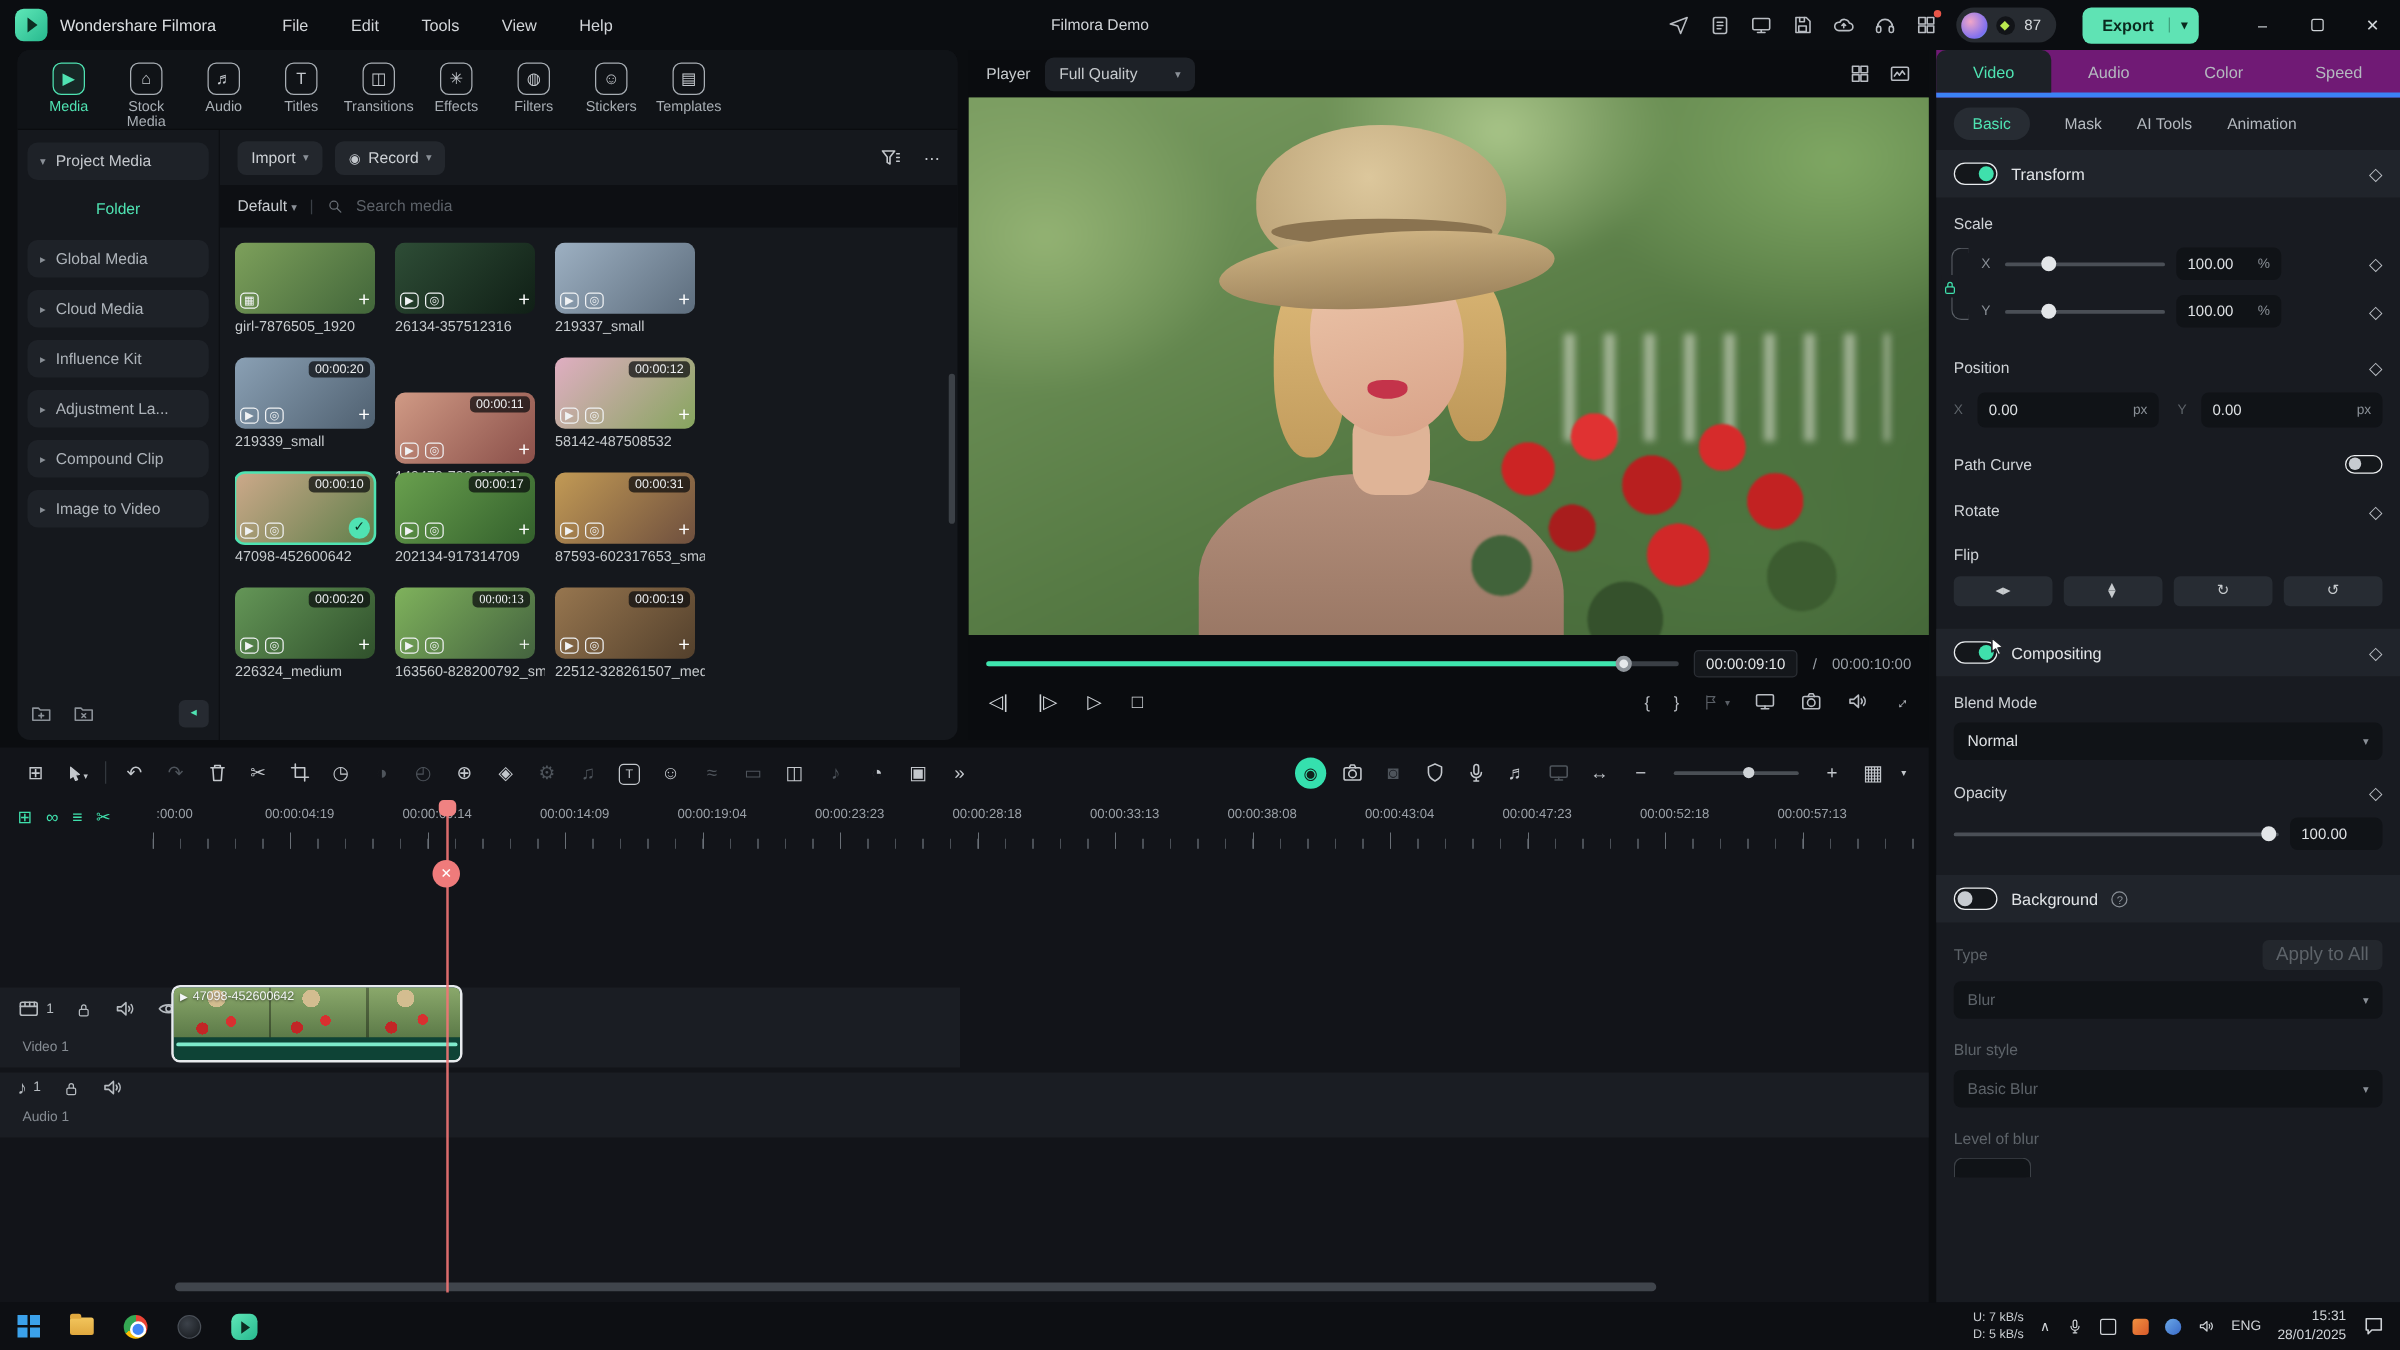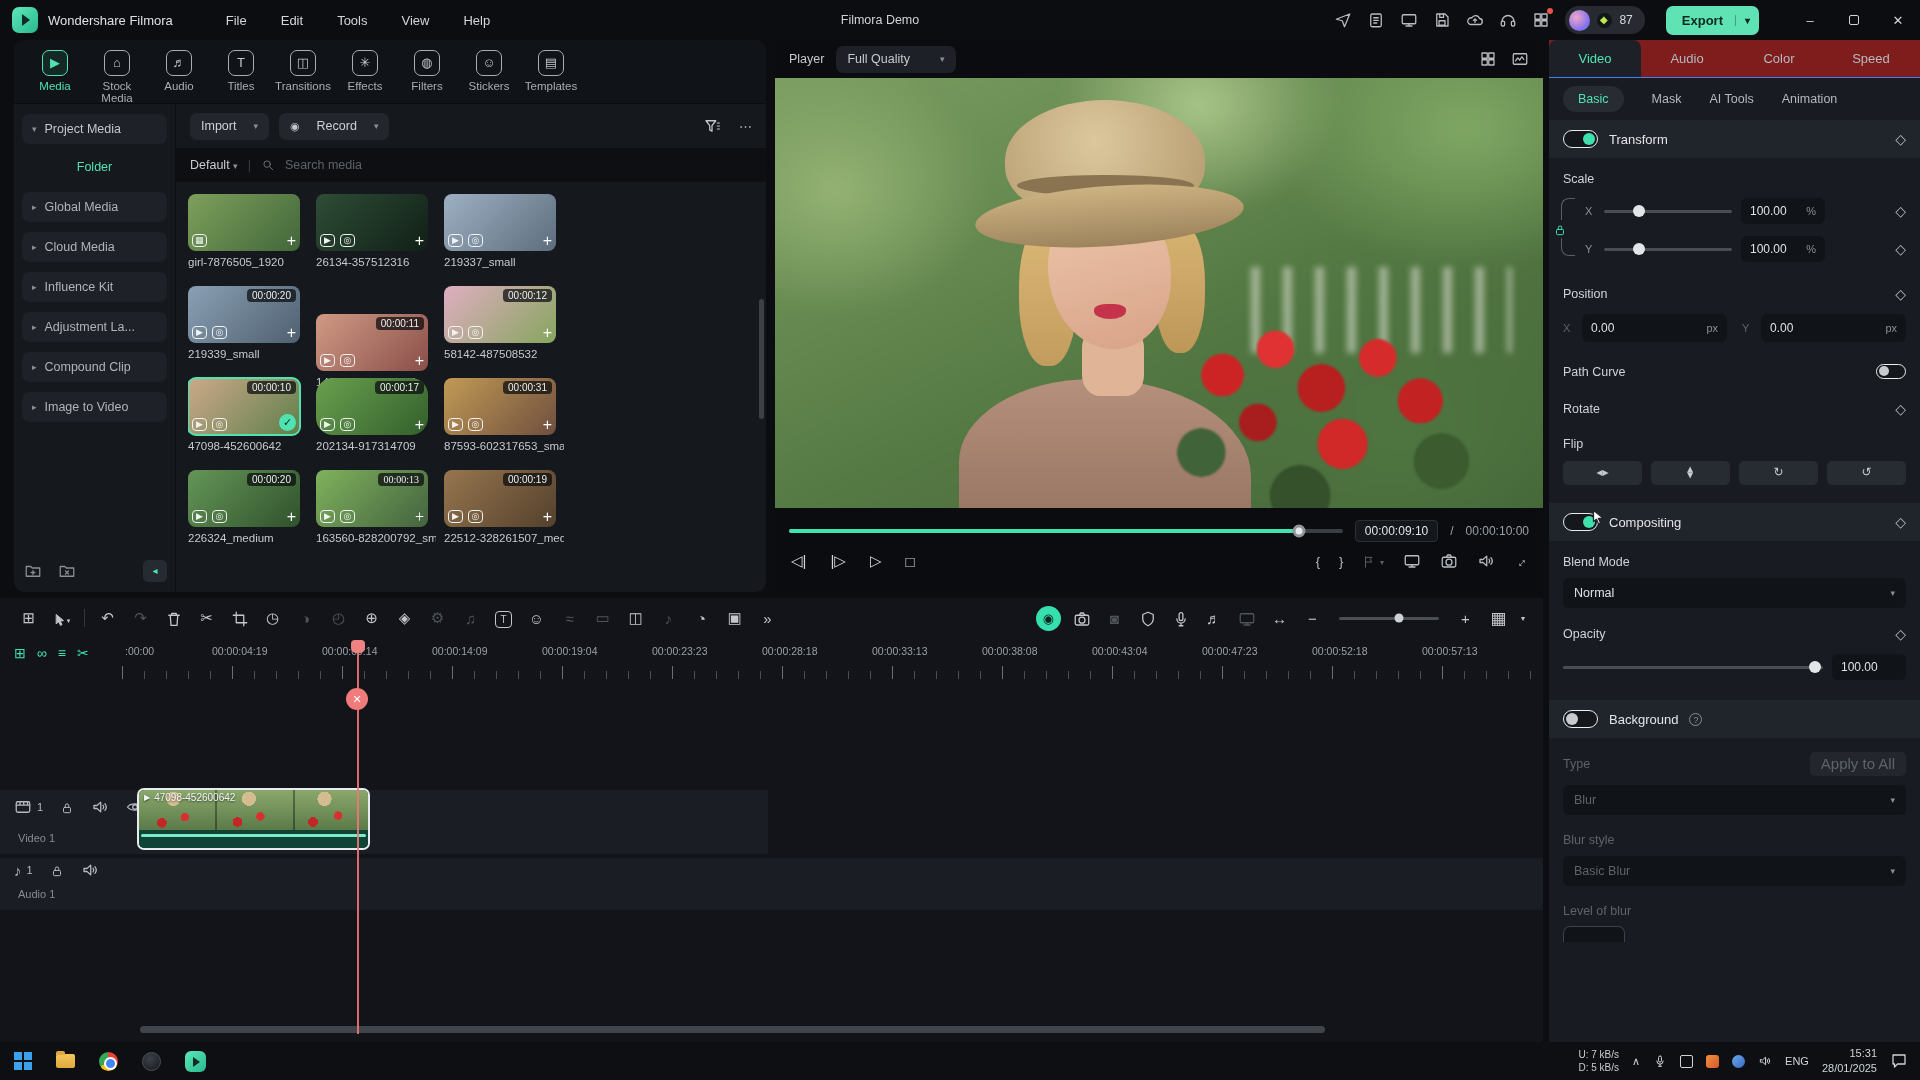--- a/index.html
+++ b/index.html
@@ -37,21 +37,21 @@
   .mtab.active .tico{border-color:#4fe3b2;color:#4fe3b2;background:rgba(79,227,178,.1)}
   .sidebar{position:absolute;left:0;top:64px;width:162px;bottom:0;padding:10px 8px;border-right:1px solid #0d0f13}
   .sb-root,.sb-item{display:flex;align-items:center;background:#1e2228;border-radius:8px;height:30px;padding:0 10px;font-size:12.5px;color:#c3c7cc;margin-bottom:10px;cursor:pointer}
   .sb-root .car,.sb-item .car{font-size:9px;color:#8a9097;margin-right:8px}
   .sb-folder{color:#4fe3b2;text-align:center;height:28px;line-height:26px;font-size:12.5px;margin-bottom:10px;cursor:pointer}
   .sb-item{color:#aeb4ba}
   .sb-bottom{position:absolute;bottom:10px;left:10px;right:8px;display:flex;align-items:center;gap:16px;color:#8a9097}
   .collapse{margin-left:auto;width:24px;height:22px;background:#262a31;border-radius:5px;color:#4fe3b2;text-align:center;line-height:22px;font-size:10px;cursor:pointer}
   .grid-area{position:absolute;left:162px;top:64px;right:0;bottom:0}
   .imp-row{height:44px;display:flex;align-items:center;padding:0 14px;gap:10px}
-  .btn-dd{display:flex;align-items:center;gap:17px;background:#23272d;border-radius:7px;height:27px;padding:0 11px;font-size:12.5px;color:#cdd1d5;cursor:pointer}
+  .btn-dd{display:flex;align-items:center;gap:6px;background:#23272d;border-radius:7px;height:27px;padding:0 11px;font-size:12.5px;color:#cdd1d5;cursor:pointer}
   .btn-dd .car{font-size:9px;color:#8a9097}
   .rec-dot{color:#c3c7cc;font-size:11px}
   .imp-icons{margin-left:auto;display:flex;align-items:center;gap:18px;color:#c3c7cc}
   .search-row{height:34px;background:#0d0f13;display:flex;align-items:center;padding:0 14px;gap:10px;font-size:12.5px;color:#c8ccd0}
   .search-row .sep{color:#3a3f46}
   .search-row input{background:transparent;border:none;outline:none;color:#c8ccd0;font-size:12.5px;font-family:inherit;flex:1}
   .search-row input::placeholder{color:#5d6269}
   .mgrid{position:absolute;left:12px;right:14px;top:90px;bottom:2px;display:grid;grid-template-columns:repeat(3,128px);grid-auto-rows:92px;overflow:hidden}
   .thumb{width:112px;height:57px;border-radius:8px;position:relative;overflow:hidden}
   .mitem.sel .thumb{outline:2px solid #4fe3b2;outline-offset:-1px}
@@ -103,21 +103,21 @@
   .pknob{position:absolute;left:92%;top:50%;transform:translate(-50%,-50%);width:13px;height:13px;border-radius:50%;background:#e6e9eb;border:3px solid #8f959b}
   .tcbox{background:#14171b;border:1px solid #2b2f35;border-radius:4px;padding:3px 9px;font-size:12px;color:#e3e6e8}
   .tctotal{color:#9aa0a7;font-size:12px}
   .p-controls{position:absolute;left:16px;right:16px;top:512px;display:flex;align-items:center;gap:24px;color:#d2d6da;font-size:15px}
   .p-controls .rgt{margin-left:auto;display:flex;align-items:center;gap:19px;color:#b9bdc3;font-size:13px}
   .pc{cursor:pointer}
   .dmc{color:#5a5f66}
   .expand{display:inline-block;transform:rotate(-45deg)}
   
   .props{position:absolute;left:1549px;top:40px;width:371px;height:1002px;background:#181b21}
-  .ptabs{height:38px;display:flex;background:#7f1d1d;border-bottom:1px solid #3b82f6}
+  .ptabs{height:38px;display:flex;background:#701a75;border-bottom:4px solid #3b82f6}
   .ptab{width:92px;display:flex;align-items:center;justify-content:center;font-size:13px;color:#b4b9bf;cursor:pointer}
   .ptab.active{color:#4fe3b2;background:#1d2127;border-radius:8px 8px 0 0}
   .psubs{height:42px;display:flex;align-items:center;padding-left:14px;gap:28px;font-size:12.5px;color:#b4b9bf}
   .psub{cursor:pointer}
   .psub.active{color:#4fe3b2;background:#272c33;border-radius:14px;padding:6px 15px}
   .band{height:38px;background:#20242b;display:flex;align-items:center;padding:0 14px;gap:11px;font-size:13px;color:#e2e5e8}
   .dia{margin-left:auto;color:#b9bdc3;font-size:14px;cursor:pointer}
   .tog{width:35px;height:18px;border-radius:10px;border:1.5px solid #eceef0;background:#14171b;position:relative;cursor:pointer}
   .tog::after{content:"";position:absolute;top:1.5px;width:12px;height:12px;border-radius:50%}
   .tog.on{border-color:#e8ebee}
@@ -509,21 +509,21 @@
             <span class="dur">00:00:10</span>
             <span class="ovl">
               <b>▶</b>
               <b>◎</b>
             </span>
             <span class="chk">✓</span>
           </div>
         <div class="mname">47098-452600642</div>
       </div>
       <div class="mitem">
-        <div class="thumb" style="background: linear-gradient(135deg, rgb(105, 160, 78), rgb(51, 96, 44)); border-radius: 17px;">
+        <div class="thumb" style="background: linear-gradient(135deg, rgb(105, 160, 78), rgb(51, 96, 44));">
             <span class="dur">00:00:17</span>
             <span class="ovl">
               <b>▶</b>
               <b>◎</b>
             </span>
             <span class="plus">+</span>
           </div>
         <div class="mname">202134-917314709</div>
       </div>
       <div class="mitem">

